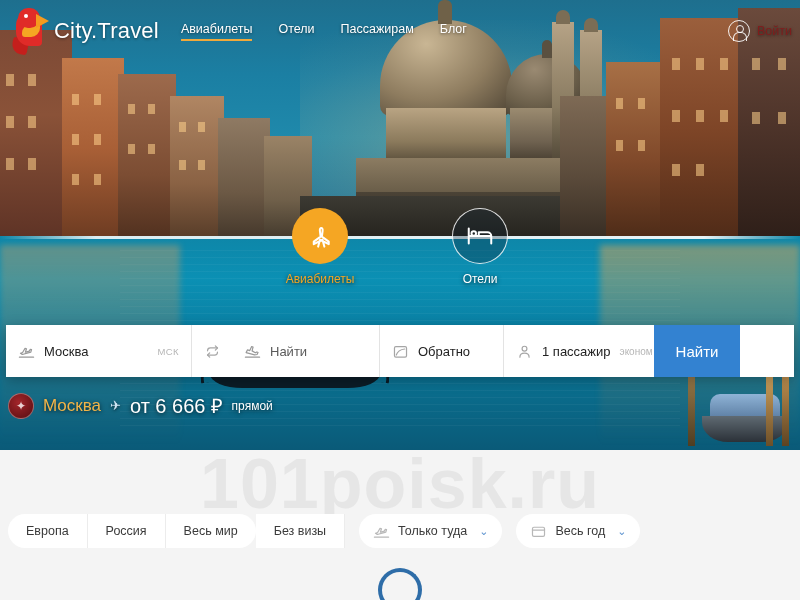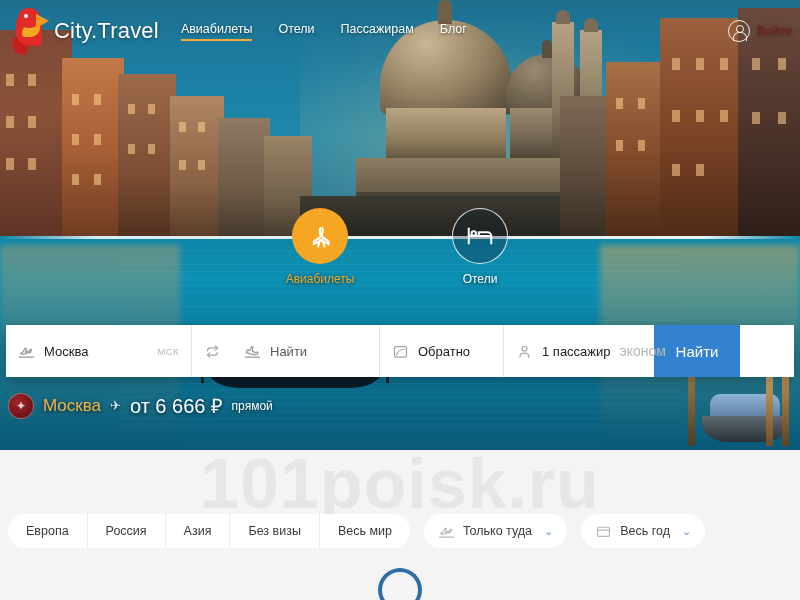--- a/index.html
+++ b/index.html
@@ -281,21 +281,21 @@
   .field.f-swap { width: 40px; justify-content: center; padding: 0; cursor: pointer; border-right: none; }
   .field.f-to   { width: 148px; }
   .field.f-date { width: 126px; cursor: pointer; }
   .field.f-back { width: 124px; cursor: pointer; }
   .field.f-pax  { width: 150px; cursor: pointer; border-right: none; }
   .field-text { font-size: 13px; color: #222; white-space: nowrap; }
   .field-text.placeholder { color: #5a5a5a; }
   .field-code {
     margin-left: auto; font-size: 9.5px; color: #b6b6b6; letter-spacing: .4px; text-transform: uppercase;
   }
-  .pax-class { margin-left: auto; font-size: 14px; color: #b6b6b6; }
+  .pax-class { margin-left: auto; font-size: 10px; color: #b6b6b6; }
   .search-btn {
     width: 86px; background: #3382d1; color: #fff; font-size: 15px;
     display: flex; align-items: center; justify-content: center; cursor: pointer;
   }
   .ico { width: 17px; height: 17px; flex: 0 0 17px; opacity: .75; }
   .ico svg { width: 100%; height: 100%; display: block; }
 
   
   .pricerow {
     position: absolute; top: 392px; left: 8px; display: flex; align-items: center; gap: 9px; z-index: 24;
@@ -564,23 +564,22 @@
   <div class="price-text">от 6 666 ₽</div>
   <div class="direct">прямой</div>
 </div>
 
 <div class="below">
   <div class="watermark">101poisk.ru</div>
 
   <div class="chips">
     <div class="chip">Европа</div>
     <div class="chip">Россия</div>
-    <div class="chip">Азия</div>
+    <div class="chip chip-last">Весь мир</div>
     <div class="chip">Без визы</div>
-    <div class="chip chip-last">Весь мир</div>
 
     <div class="dropdown">
       <span class="ico">
         <svg viewBox="0 0 24 24" fill="none" stroke="#888" stroke-width="1.7" stroke-linecap="round" stroke-linejoin="round">
           <path d="M2 20h20"></path>
             <path d="M3.5 14.5l3-1 3.5-6 2 .6-1.6 5 5.4-1.6 1.6-2.6 1.7.5-1 3.4-12 3.4z"></path>
         </svg>
       </span>
       <span>Только туда</span>
       <span class="caret">⌄</span>

